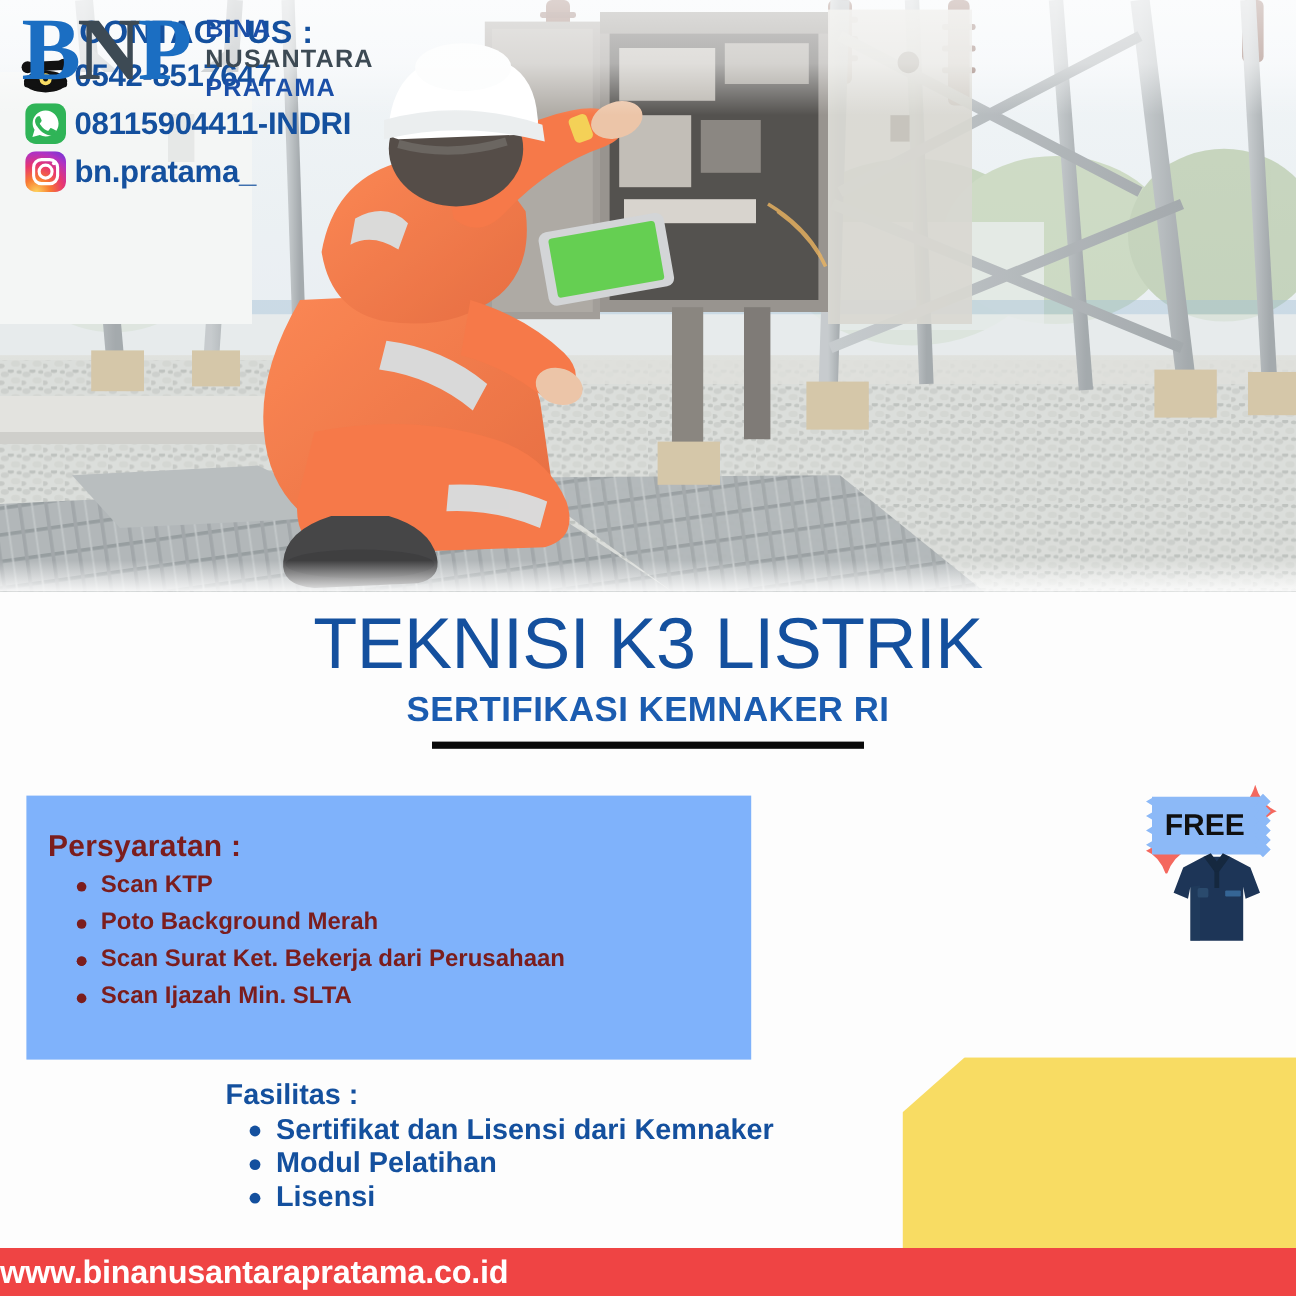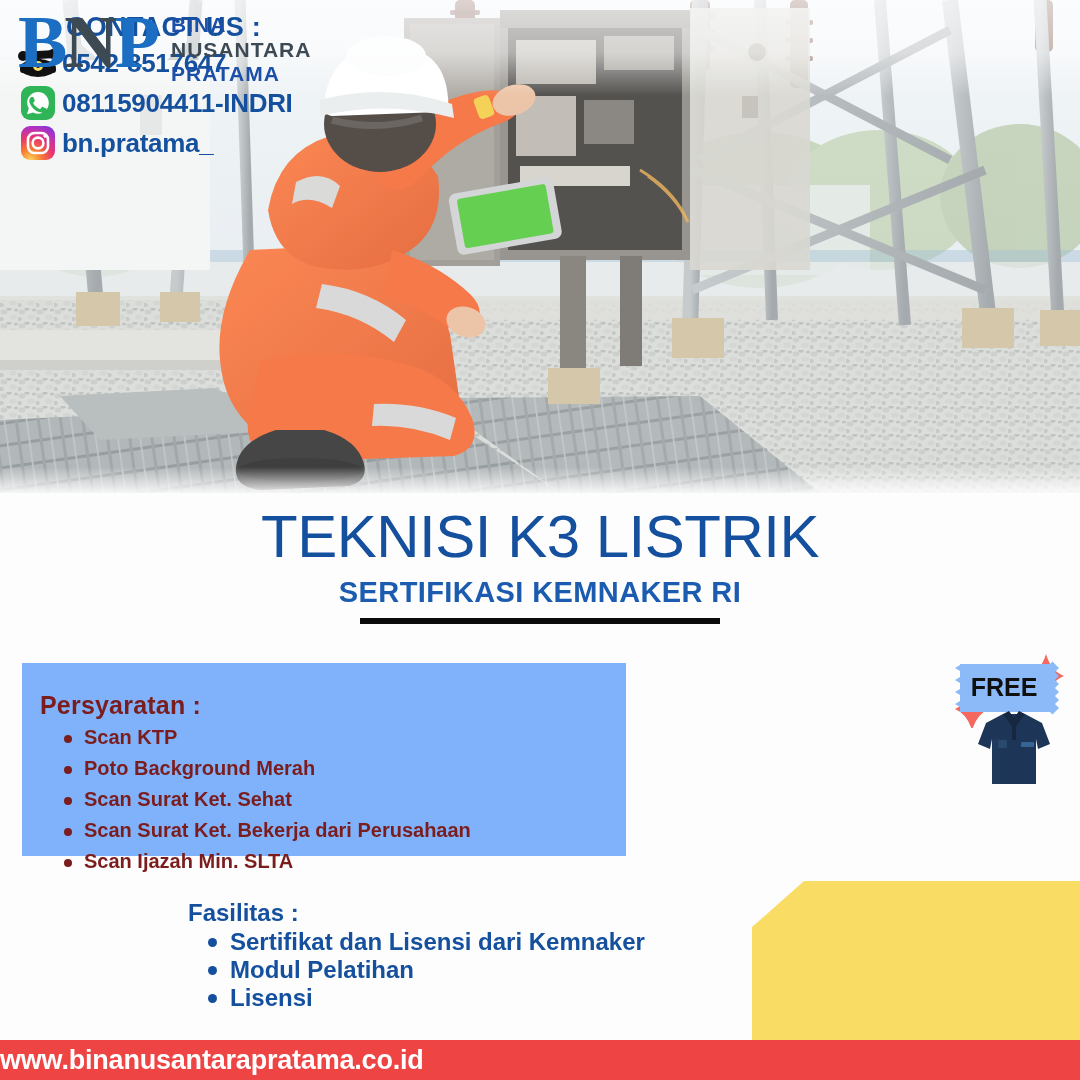--- a/index.html
+++ b/index.html
@@ -60,21 +60,21 @@
   .title-sub {
     color:#1b5cb0; font-weight:bold; font-size:29px; line-height:34px;
     letter-spacing:0.4px; margin-top:6px; font-family:"Liberation Sans", sans-serif;
   }
   .title-rule {
     width:360px; height:6px; background:#0a0a0a; margin:9px auto 0;
   }
 
   
   .req-box {
-    position:absolute; left:22px; top:663px; width:604px; height:193px;
+    position:absolute; left:22px; top:663px; width:604px; height:220px;
     background:#7fb2fb;
   }
   .req-inner { padding:27px 0 0 18px; }
   .req-title {
     color:#7b1d1d; font-weight:bold; font-size:25px; line-height:30px;
     letter-spacing:.2px;
   }
   .req-list { list-style:none; margin-top:2px; }
   .req-list li {
     color:#7b1d1d; font-weight:bold; font-size:20px; line-height:27px;
@@ -327,21 +327,21 @@
     <div class="title-sub">SERTIFIKASI KEMNAKER RI</div>
     <div class="title-rule"></div>
   </div>
 
   <div class="req-box">
     <div class="req-inner">
       <div class="req-title">Persyaratan :</div>
       <ul class="req-list">
         <li><span class="bullet"></span><span>Scan KTP</span></li>
         <li><span class="bullet"></span><span>Poto Background Merah</span></li>
-        <li><span class="bullet"></span><span>Scan Surat Ket. Sehat</span></li>
+        <li><span class="bullet"></span></li>
         <li><span class="bullet"></span><span>Scan Surat Ket. Bekerja dari Perusahaan</span></li>
         <li><span class="bullet"></span><span>Scan Ijazah Min. SLTA</span></li>
       </ul>
     </div>
   </div>
 
   <div class="fac-block">
     <div class="fac-title">Fasilitas :</div>
     <ul class="fac-list">
       <li><span class="bullet"></span><span>Sertifikat dan Lisensi dari Kemnaker</span></li>

